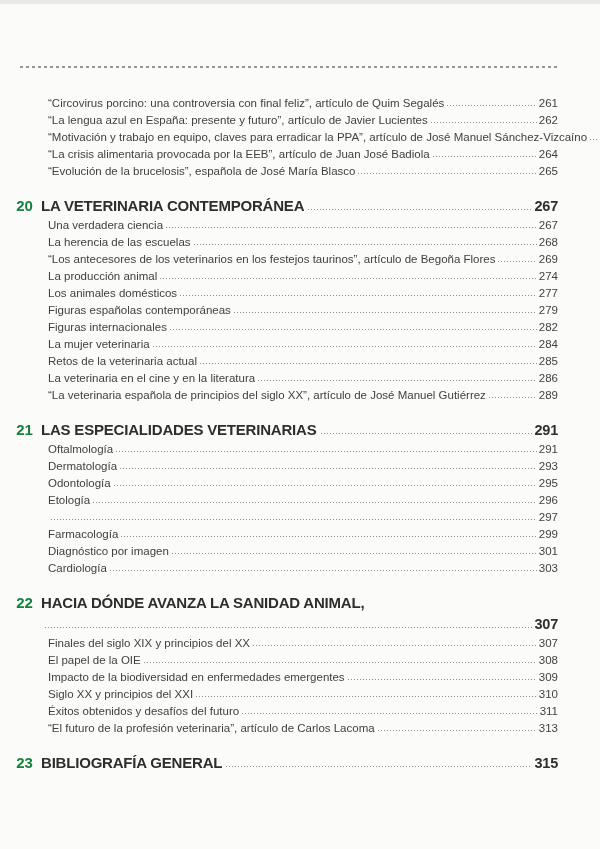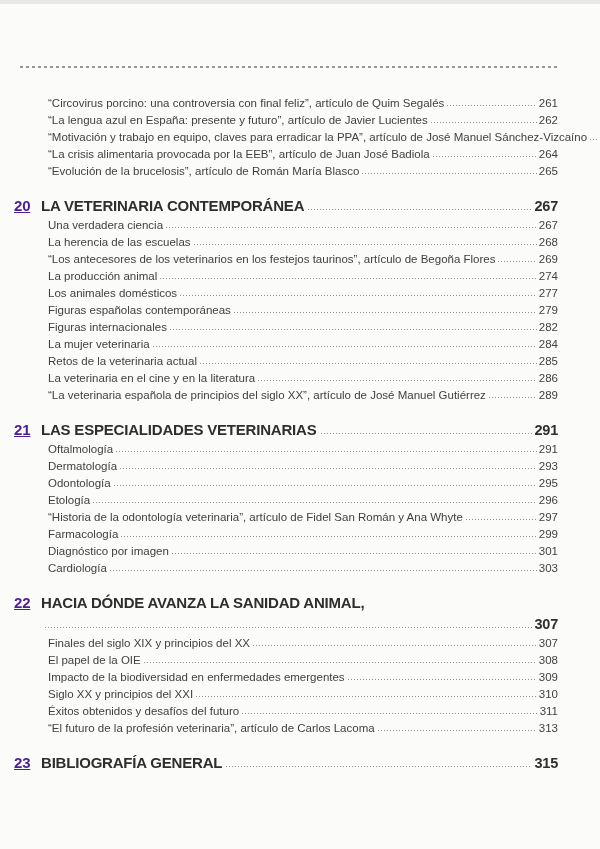--- a/index.html
+++ b/index.html
@@ -53,24 +53,23 @@
     padding-left: 14px;
     padding-right: 42px;
     font-weight: bold;
     font-size: 15px;
     letter-spacing: -0.2px;
     color: #2e2e2e;
   }
   .chnum {
     flex: none;
     width: 21px;
-    text-align: left;
+    text-align: center;
     margin-right: 6px;
-    color: #4c1d95;
-    text-decoration: underline;
+    color: #15803d;
   }
   .h-label { white-space: nowrap; text-align: center; }
   .h-leader {
     flex: 1 1 auto;
     min-width: 8px;
     height: 1px;
     margin: 0 0 4px 4px;
     background-image: repeating-linear-gradient(90deg, #8f8f8d 0 1px, transparent 1px 3px);
   }
   .h-page { font-size: 14.5px; margin-left: 2px; color: #2e2e2e; }
@@ -94,21 +93,21 @@
       <div class="row">
         <span class="label">“Motivación y trabajo en equipo, claves para erradicar la PPA”, artículo de José Manuel Sánchez-Vizcaíno</span>
         <span class="leader"></span>
       </div>
       <div class="row">
         <span class="label">“La crisis alimentaria provocada por la EEB”, artículo de Juan José Badiola</span>
         <span class="leader"></span>
         <span class="pagenum">264</span>
       </div>
       <div class="row">
-        <span class="label">“Evolución de la brucelosis”, artículo de Román María Blasco</span>
+        <span class="label">“Evolución de la brucelosis”, española de José María Blasco</span>
         <span class="leader"></span>
         <span class="pagenum">265</span>
       </div>
       <div class="heading">
         <div class="h-line">
           <span class="chnum">20</span>
           <span class="h-label">LA VETERINARIA CONTEMPORÁNEA</span>
           <span class="h-leader"></span>
           <span class="h-page">267</span>
         </div>
@@ -190,21 +189,20 @@
         <span class="label">Odontología</span>
         <span class="leader"></span>
         <span class="pagenum">295</span>
       </div>
       <div class="row">
         <span class="label">Etología</span>
         <span class="leader"></span>
         <span class="pagenum">296</span>
       </div>
       <div class="row">
-        <span class="label">“Historia de la odontología veterinaria”, artículo de Fidel San Román y Ana Whyte</span>
         <span class="leader"></span>
         <span class="pagenum">297</span>
       </div>
       <div class="row">
         <span class="label">Farmacología</span>
         <span class="leader"></span>
         <span class="pagenum">299</span>
       </div>
       <div class="row">
         <span class="label">Diagnóstico por imagen</span>

